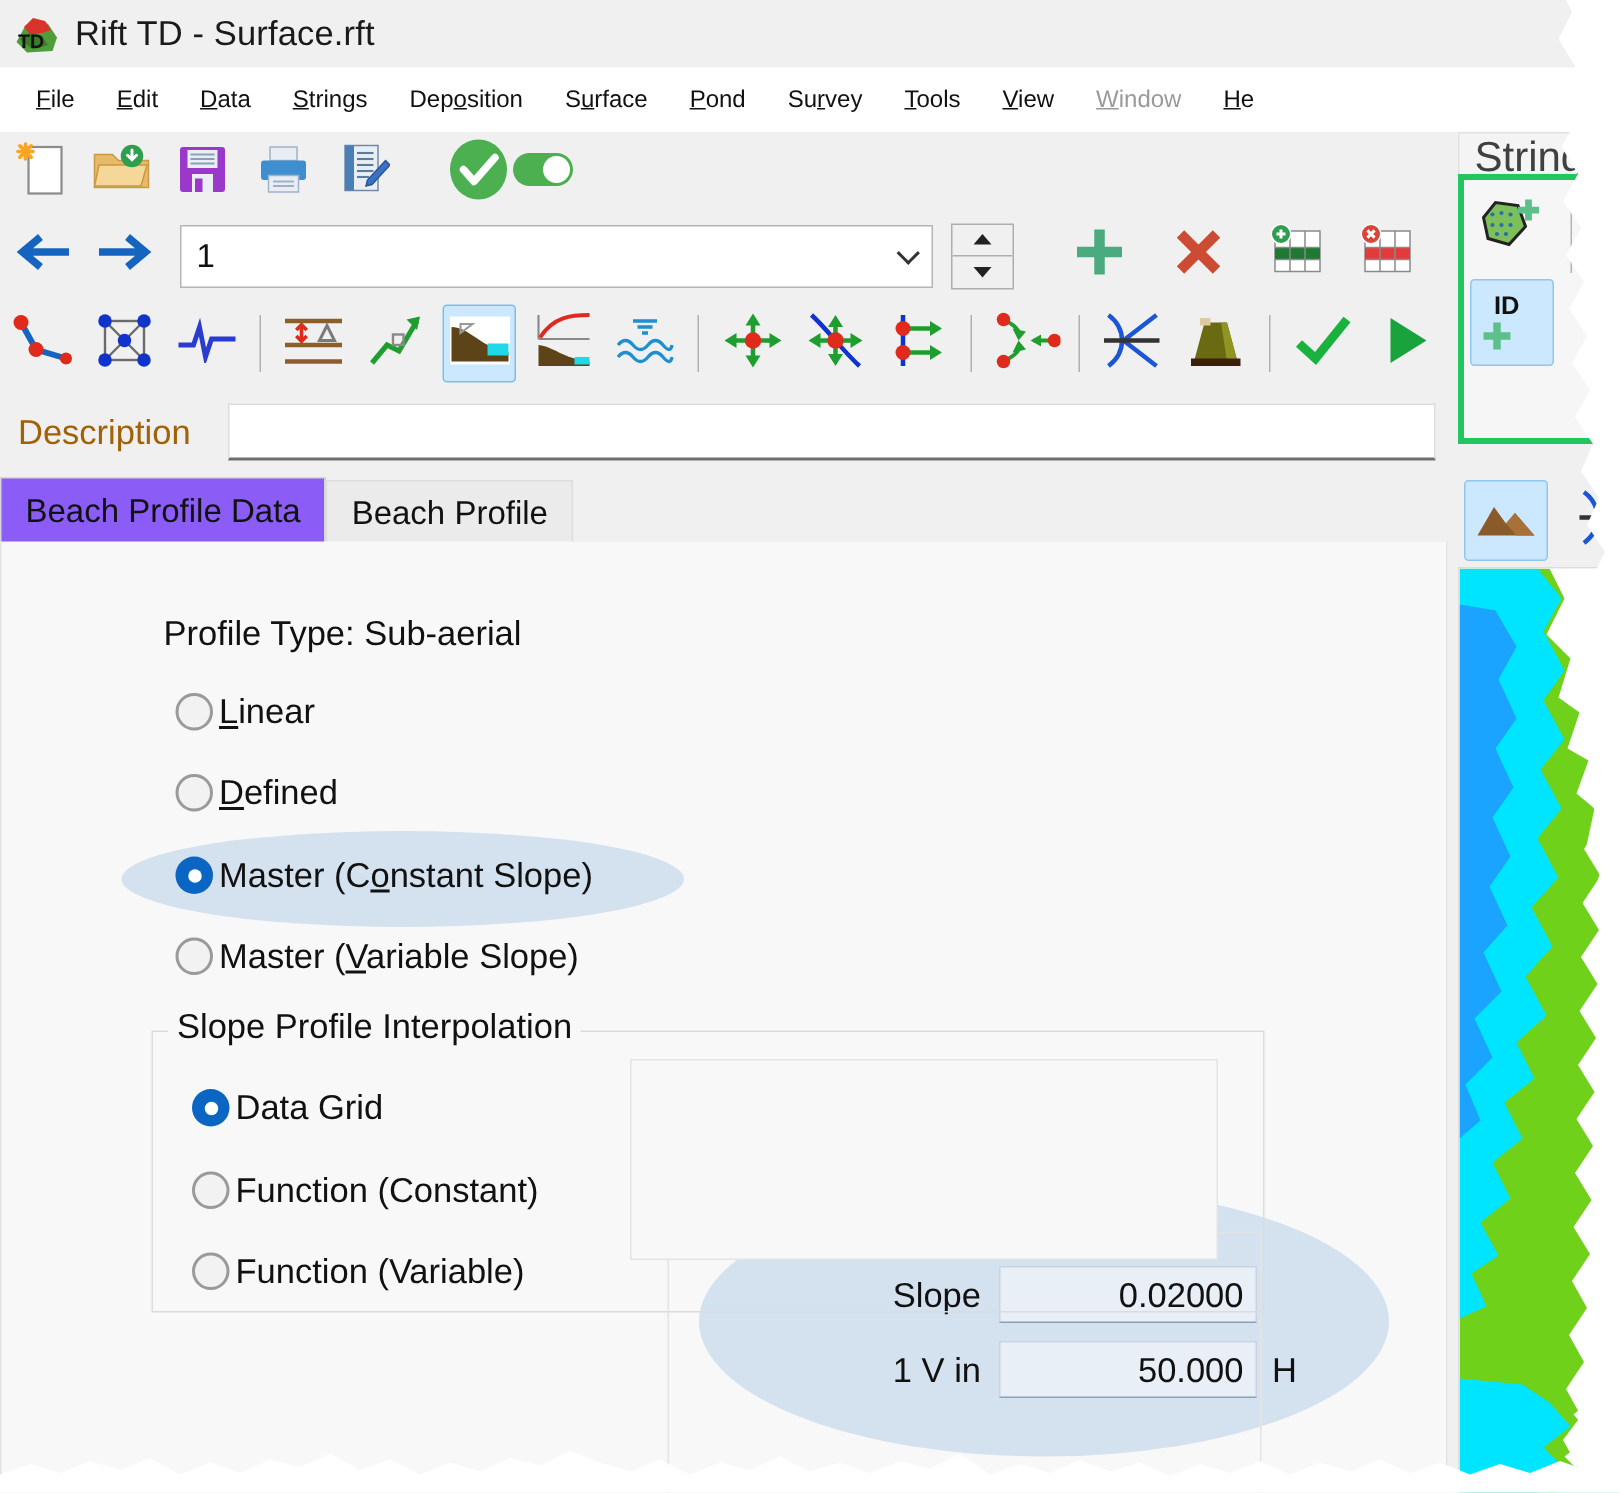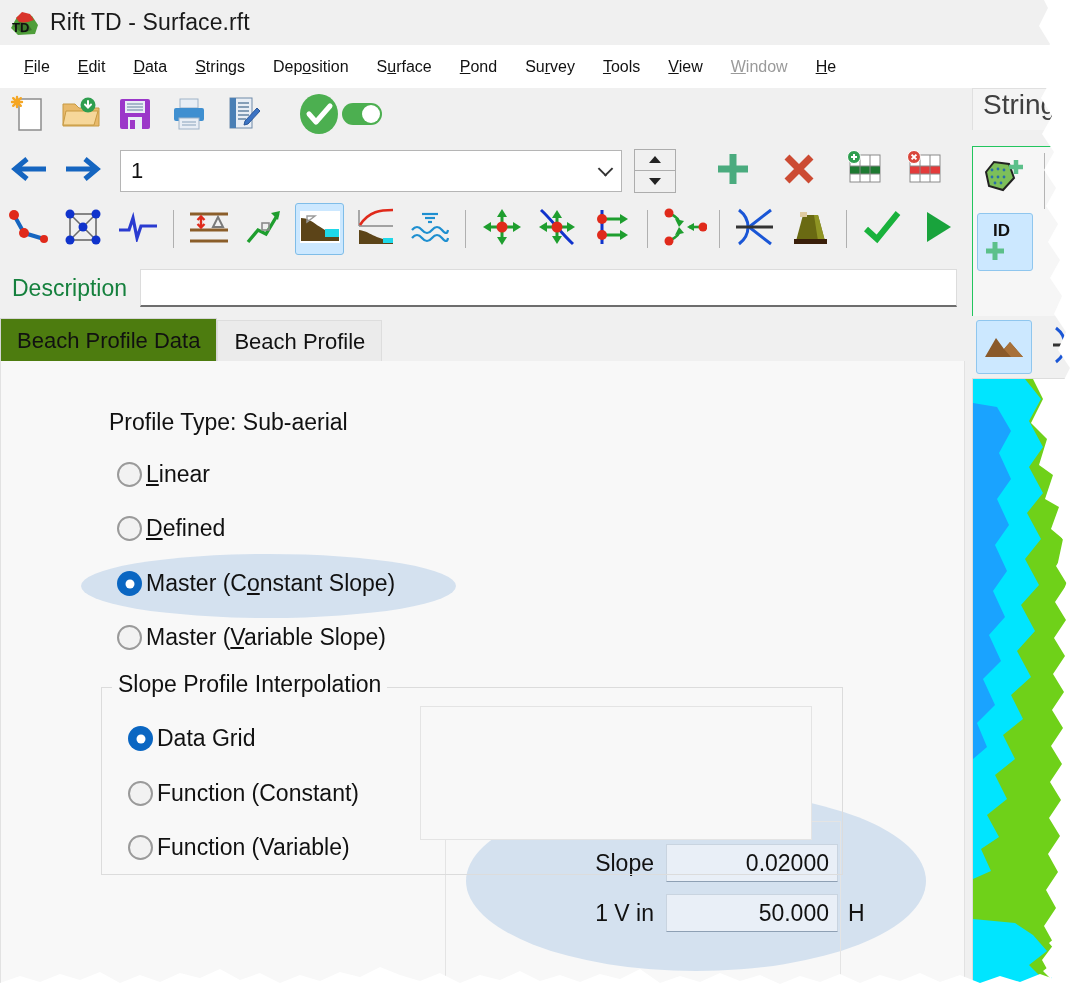--- a/index.html
+++ b/index.html
@@ -102,42 +102,42 @@
     border-radius: 3px; cursor: default;
   }
   .ic-btn.sel { background: #cce8ff; border: 1px solid #7fbde8; }
   .sep { width: 1px; height: 38px; background: #b0b0b0; margin: 0 8px; }
 
   
   .descbar {
     position: absolute; left: 0; top: 262px; width: 965px; height: 52px;
     background: #f0f0f0; display: flex; align-items: center;
   }
-  .desc-label { font-size: 23px; color: #15803d; padding-left: 12px; width: 140px; }
+  .desc-label { font-size: 23px; color: #a16207; padding-left: 12px; width: 152px; }
   .desc-input {
     flex: 1; height: 38px; margin-right: 8px;
     background: #ffffff; border: 1px solid #dcdcdc; border-bottom: 2px solid #6d6d6d;
     font-size: 20px; padding: 0 6px; color: #111;
     font-family: "Liberation Sans", sans-serif;
   }
 
   
   .tabstrip {
     position: absolute; left: 0; top: 318px; width: 965px; height: 44px;
     display: flex; align-items: flex-end;
     background: #f0f0f0;
   }
   .tab {
     height: 42px; padding: 0 16px;
     display: flex; align-items: center;
     font-size: 22px; color: #111;
     background: #ebebeb; border: 1px solid #dddddd; border-bottom: none;
     cursor: default;
   }
-  .tab.active { background: #4d7c0f; border-color: #d6d6d6; height: 44px; }
+  .tab.active { background: #8b5cf6; border-color: #d6d6d6; height: 44px; }
   .tabspacer { flex: 1; border-bottom: 1px solid #e2e2e2; height: 1px; }
 
   
   .tabpage {
     position: absolute; left: 0; top: 361px; width: 965px; height: 634px;
     background: #f8f8f8; border: 1px solid #e2e2e2; border-top: none;
   }
   .profile-type-label {
     position: absolute; left: 108px; top: 48px;
     font-size: 23px; color: #111;
@@ -197,22 +197,22 @@
     position: absolute; left: 966px; top: 88px; width: 114px; height: 907px;
     background: #f0f0f0; overflow: hidden;
   }
   .dock-tab {
     position: absolute; left: 6px; top: 0; height: 42px; padding: 0 10px;
     display: flex; 
     background: #f4f4f4; border: 1px solid #e0e0e0; border-bottom: none;
     font-size: 28px; color: #404040;
   }
   .dock-panel {
-    position: absolute; left: 6px; top: 58px; width: 108px; height: 180px;
-    background: #f6f6f6; border: 1px solid #22c55e;
+    position: absolute; left: 6px; top: 28px; width: 108px; height: 180px;
+    background: #f6f6f6; border: 4px solid #22c55e;
   }
   .dock-panel2 {
     position: absolute; left: 6px; top: 228px; width: 108px; height: 62px;
     background: #f0f0f0;
   }
   .dock-ic {
     position: absolute; width: 52px; height: 52px;
     display: flex; align-items: center; justify-content: center;
     border-radius: 3px;
   }

